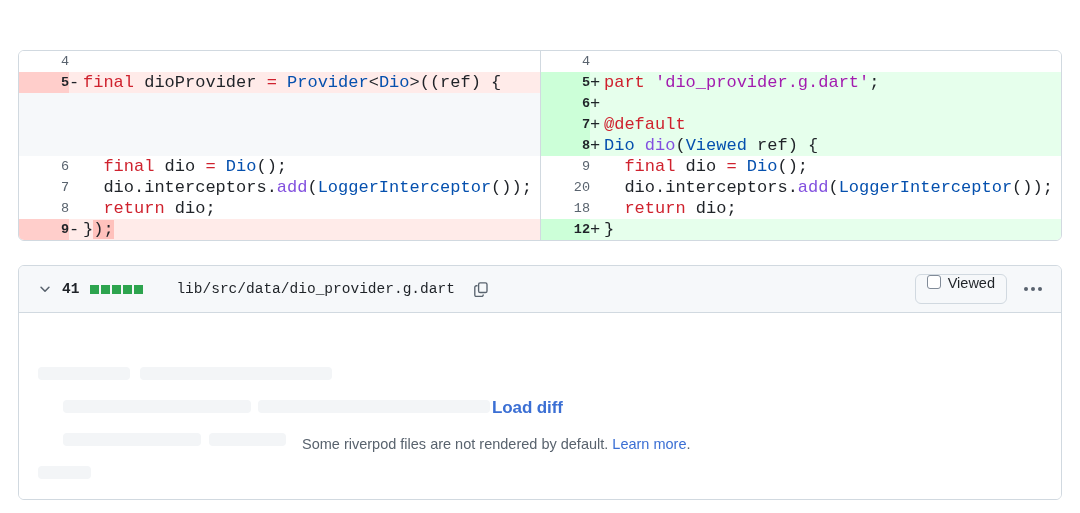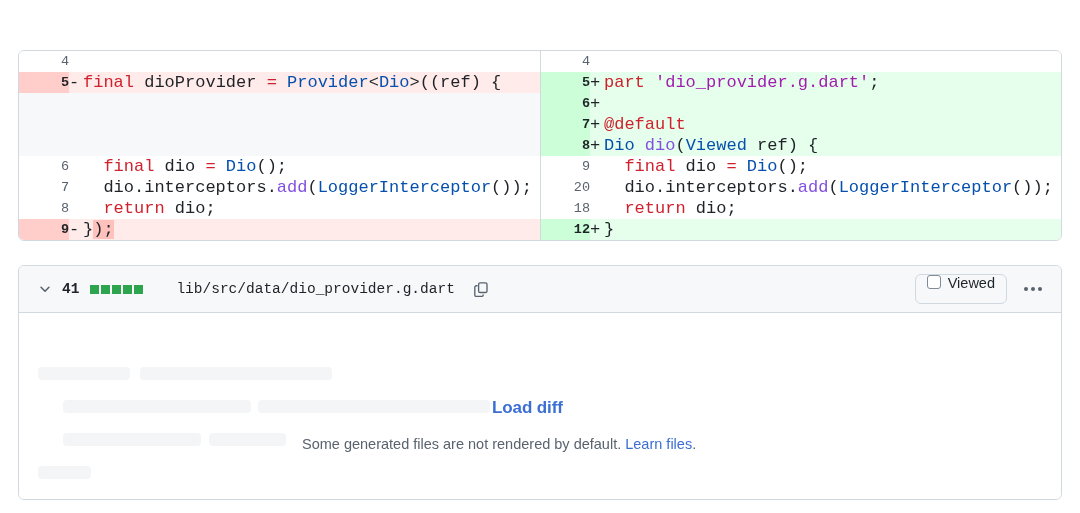--- a/index.html
+++ b/index.html
@@ -238,17 +238,17 @@
         <div class="sk" style="left: 38px; top: 350px; width: 92px; height: 13px;"></div>
         <div class="sk" style="left: 140px; top: 350px; width: 192px; height: 13px;"></div>
         <div class="sk" style="left: 63px; top: 383px; width: 188px; height: 13px;"></div>
         <div class="sk" style="left: 258px; top: 383px; width: 232px; height: 13px;"></div>
         <div class="sk" style="left: 63px; top: 416px; width: 138px; height: 13px;"></div>
         <div class="sk" style="left: 209px; top: 416px; width: 77px; height: 13px;"></div>
         <div class="sk" style="left: 38px; top: 449px; width: 53px; height: 13px;"></div>
       </div>
     <a class="load-diff" href="#">Load diff</a>
     <div class="gen-note">
-      <span>Some generated files are not rendered by default. </span><a href="#">Learn files</a><span>.</span>
+      <span>Some riverpod files are not rendered by default. </span><a href="#">Learn more</a><span>.</span>
     </div>
   </div>
 
 </div>
 
 </body></html>

